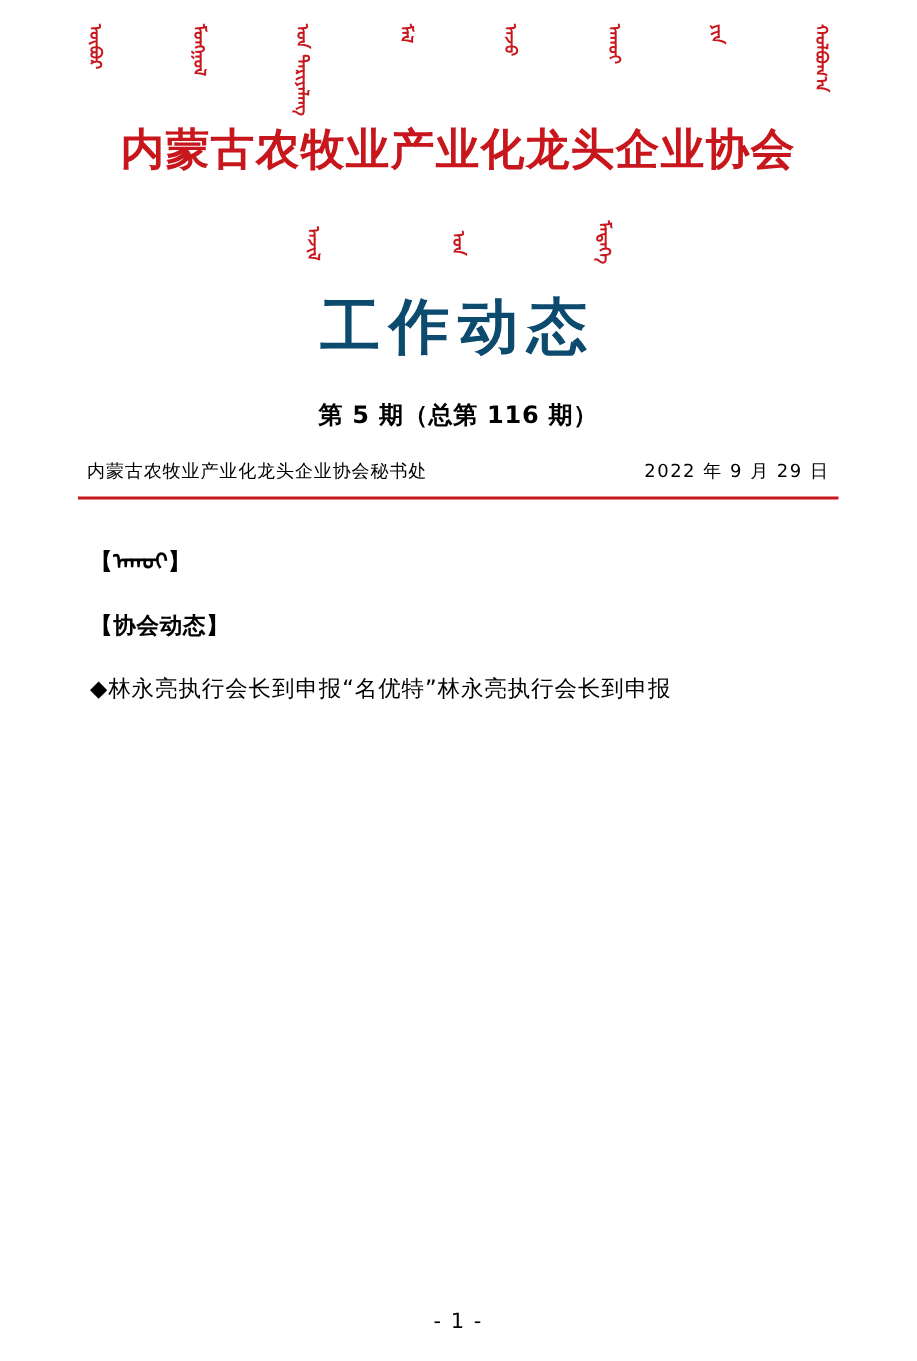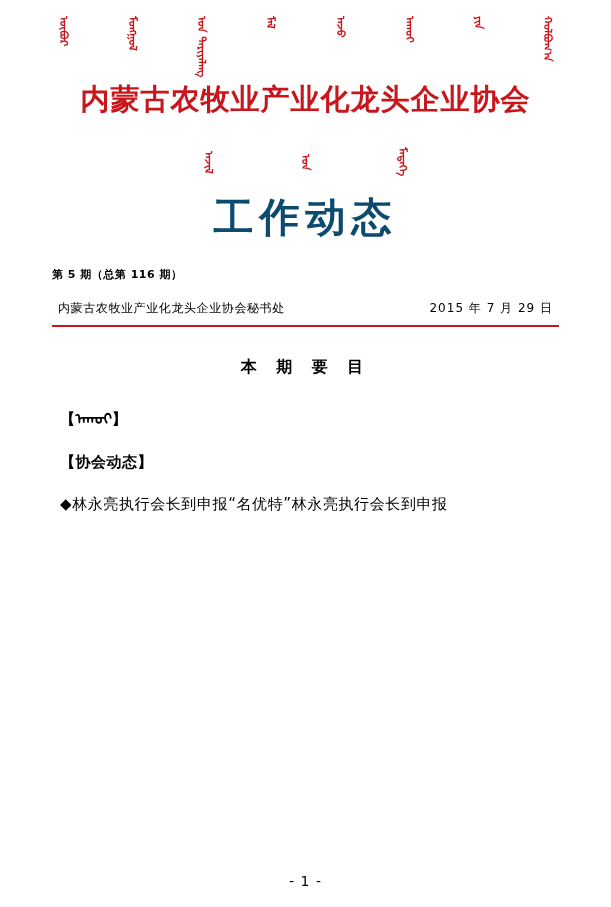--- a/index.html
+++ b/index.html
@@ -69,24 +69,24 @@
     font-family: "DejaVu Sans", sans-serif;
     font-weight: bold;
     font-size: 40px;
     letter-spacing: 6px;
     margin-top: 2px;
     white-space: nowrap;
   }
 
   
   .issue-line {
-    text-align: left;
+    text-align: center;
     font-family: "DejaVu Sans", sans-serif;
     font-weight: bold;
-    font-size: 11px;
+    font-size: 16px;
     margin-top: 22px;
     letter-spacing: 0.5px;
   }
   .meta-row {
     display: flex;
     justify-content: space-between;
     align-items: baseline;
     font-size: 12px;
     margin-top: 18px;
     padding: 0 6px;
@@ -168,28 +168,27 @@
       <div class="mong-glyph">ᠤᠨ</div>
       <div class="mong-glyph">ᠮᠡᠳᠡᠭᠡ</div>
     </div>
 
     <div class="title-sub">工作动态</div>
 
     <div class="issue-line">第 5 期（总第 116 期）</div>
 
     <div class="meta-row">
       <div>内蒙古农牧业产业化龙头企业协会秘书处</div>
-      <div class="meta-right">2015 年 7 月 29 日</div>
+      <div class="meta-right">2022 年 9 月 29 日</div>
     </div>
 
     <div class="red-rule"></div>
   </div>
 
   <div class="content">
-    <div class="toc-title">本 期 要 目</div>
 
     <div class="section-head">【ᠠᠬᠤᠢ】</div>
 
     <div class="section-head">【协会动态】</div>
     <div class="entry indent-wrap">◆林永亮执行会长到申报“名优特”林永亮执行会长到申报</div>
   </div>
 
   <div class="footer">- 1 -</div>
 </div>
 

